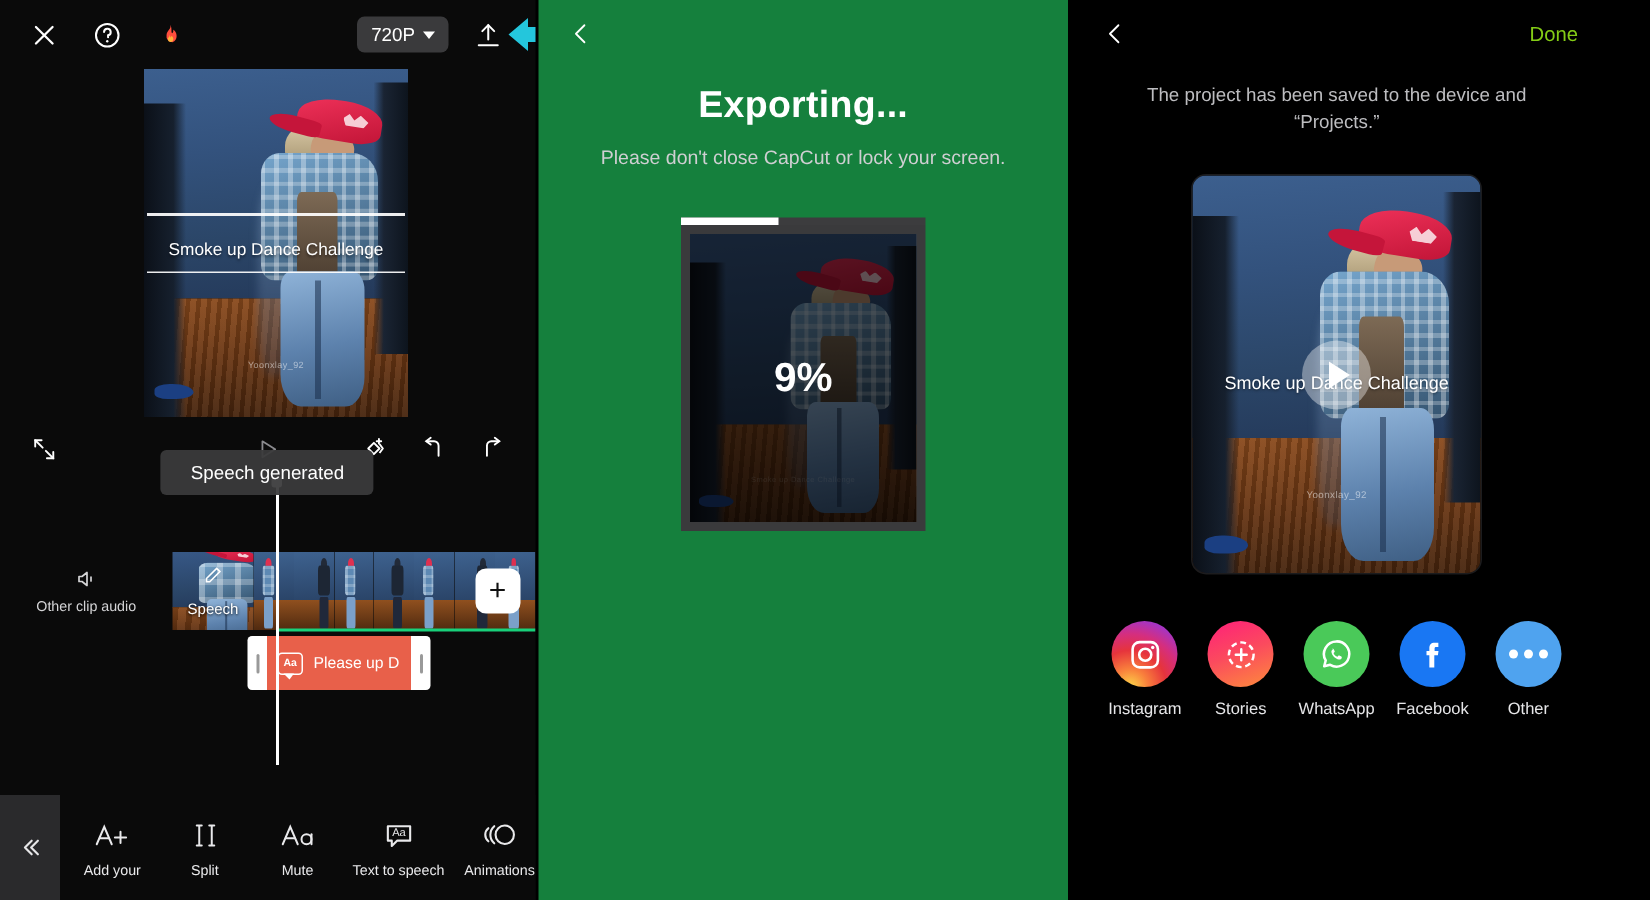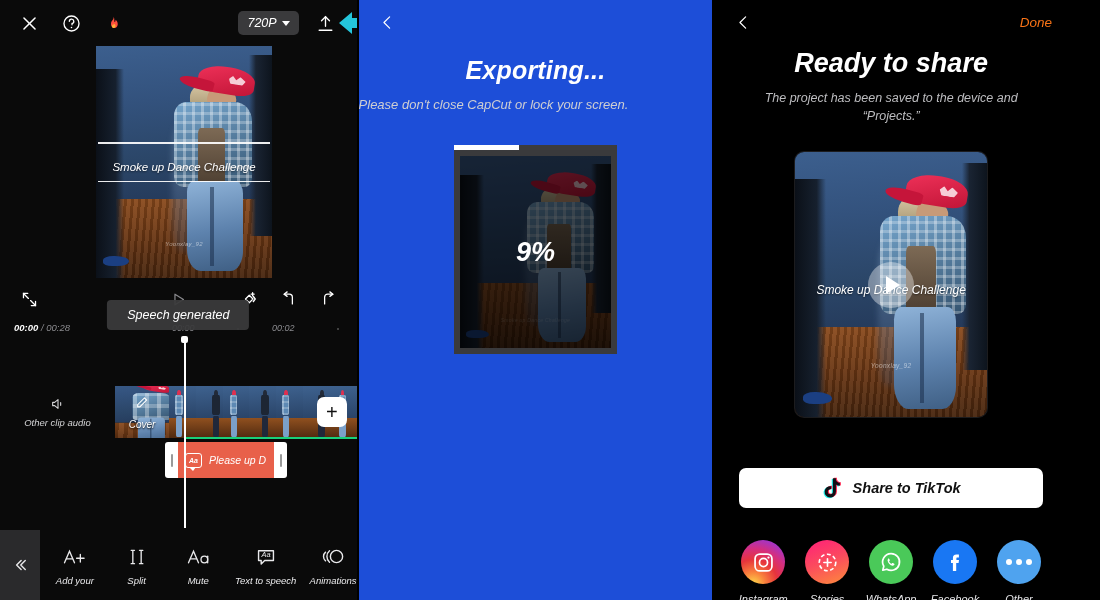--- a/index.html
+++ b/index.html
@@ -1,23 +1,23 @@
 <!DOCTYPE html>
 <html><head>
 <meta charset="utf-8">
 <style>
   * { margin:0; padding:0; box-sizing:border-box; }
   html,body { width:1100px; height:600px; background:#000; overflow:hidden; }
   body { font-family:"Liberation Sans", sans-serif; -webkit-font-smoothing:antialiased; }
 
-  .screens { display:flex; width:1068px; height:600px;font-style:italic; }
+  .screens { display:flex; width:1068px; height:600px; }
   .panel { position:relative; height:600px; background:#000; overflow:hidden; }
   .panel-editor { width:368px; background:#0a0a0a; }
   .divider { width:2px; height:600px; background:#000; }
-  .panel-export { width:365px; background:#1d4ed8; }
+  .panel-export { width:365px; background:#15803d; }
   .panel-share { width:365px; background:#000; }
 
   
   .top-bar { height:46px; display:flex; align-items:center; padding:0 14px; gap:0; }
   .tb-icon { width:30px; height:30px; display:flex; align-items:center; justify-content:center;
              color:#fff; }
   .tb-icon svg { display:block; }
   .tb-spacer { flex:1; }
   .res-chip { background:#3a3a3c; color:#fff; font-size:12.5px; border-radius:5px;
               padding:5px 9px; display:flex; align-items:center; gap:5px; font-weight:500; }
@@ -156,33 +156,33 @@
               justify-content:center;color:#e6e6e8;font-size:17px; flex:none;}
   .tools { flex:1; display:flex; align-items:center; justify-content:space-around; padding:0 4px;}
   .tool { display:flex;flex-direction:column;align-items:center;gap:6px;color:#e9e9eb;min-width:50px;}
   .tool .tl { font-size:9.5px; white-space:nowrap; }
   .tool .ti { height:24px; display:flex; align-items:center; justify-content:center; }
 
   
   .back-row { height:44px; display:flex; align-items:center; padding:0 16px; }
   .back-chev { color:#fff; width:26px;height:26px;display:flex;align-items:center;justify-content:center;}
   .exp-title { text-align:center; color:#fff; font-size:25px; font-weight:700; margin-top:12px; letter-spacing:.2px;}
-  .exp-sub { text-align:left; color:#cfcfd2; font-size:13px; margin-top:12px; }
+  .exp-sub { text-align:center; color:#cfcfd2; font-size:13px; margin-top:12px; }
   .exp-box { margin:33px auto 0; width:163px; position:relative; }
   .prog-track { width:163px; height:5px; background:#3c3c3e; }
   .prog-fill { height:5px; background:#fff; }
   .exp-frame { width:163px; height:204px; background:#3a3a3c; padding:6px; }
   .exp-vid { position:relative; width:100%; height:100%; overflow:hidden; }
   .exp-dim { position:absolute; inset:0; background:rgba(0,0,0,.62); }
   .pct { position:absolute; left:50%; top:50%; transform:translate(-50%,-50%);
          color:#fff; font-size:27px; font-weight:700; z-index:3; }
 
   
   .sh-top { height:44px; display:flex; align-items:center; justify-content:space-between; padding:0 16px;}
-  .done-btn { color:#f97316; font-size:13.5px; }
+  .done-btn { color:#84cc16; font-size:13.5px; }
   .sh-title { text-align:center; color:#fff; font-size:27px; font-weight:700; margin-top:4px; }
   .sh-sub { text-align:center; color:#bdbdc0; font-size:12.5px; margin-top:10px; line-height:1.45; padding:0 46px;}
   .sh-preview { margin:27px auto 0; width:192px; height:265px; border-radius:9px;
                 overflow:hidden; position:relative; box-shadow:0 0 0 1px #1c1c1e; }
   .play-circle { position:absolute; left:50%; top:50%; transform:translate(-50%,-50%);
                  width:46px;height:46px;border-radius:50%;background:rgba(255,255,255,.38);
                  display:flex;align-items:center;justify-content:center;z-index:4;}
   .play-tri { width:0;height:0;border-left:14px solid #fff;border-top:9px solid transparent;
               border-bottom:9px solid transparent; margin-left:4px;}
   .tiktok-btn { margin:51px auto 0; width:304px; height:40px; background:#fff; border-radius:7px;
@@ -304,30 +304,20 @@
         </div>
         <div class="pc">
           <svg width="18" height="18" viewBox="0 0 24 24" fill="none" stroke="currentColor" stroke-width="1.7" stroke-linecap="round">
               <path d="M7.5 18.5V9.5a4 4 0 0 1 4-4H18"></path>
               <path d="M14.5 2.5l4 3-4 3"></path>
             </svg>
         </div>
       </div>
     </div>
 
-    <div class="ruler">
-      <div class="tc">
-        <span>00:00</span>
-        <span class="tot">/ 00:28</span>
-      </div>
-      <div class="rk" style="left:172px">00:00</div>
-      <div class="rdot" style="left:237px"></div>
-      <div class="rk" style="left:272px">00:02</div>
-      <div class="rdot" style="left:337px"></div>
-    </div>
 
     <div class="timeline">
       <div class="track-main">
         <div class="mute-area">
           <svg width="16" height="16" viewBox="0 0 24 24" fill="none" stroke="#d4d4d6" stroke-width="1.7" stroke-linejoin="round">
               <path d="M4 9.5h3l5-4v13l-5-4H4z"></path>
               <path d="M16 10v4" stroke-linecap="round"></path>
             </svg>
           <div class="lbl">Other clip audio</div>
         </div>
@@ -341,21 +331,21 @@
                 </div>
               <div class="d-shirt"></div>
                 <div class="d-pants"></div>
             </div>
           </div>
           <div class="cpen">
             <svg width="13" height="13" viewBox="0 0 24 24" fill="none" stroke="#fff" stroke-width="2">
                 <path d="M16.5 3.5l4 4L8 20H4v-4z"></path>
               </svg>
           </div>
-          <div class="ctxt">Cover</div>
+          <div class="ctxt">Speech</div>
         </div>
         <div class="filmstrip">
           <div class="frame">
               <div class="fw"></div>
               <div class="ff"></div>
               <div class="fp" style="left:20%">
                 <div class="head"></div>
                 <div class="top"></div>
                 <div class="leg"></div>
               </div>
@@ -544,21 +534,20 @@
 
   <div class="panel panel-share">
     <div class="sh-top">
       <div class="back-chev">
         <svg width="17" height="17" viewBox="0 0 24 24" fill="none" stroke="currentColor" stroke-width="1.7" stroke-linecap="round" stroke-linejoin="round">
             <path d="M15 4l-8 8 8 8"></path>
           </svg>
       </div>
       <div class="done-btn">Done</div>
     </div>
-    <div class="sh-title">Ready to share</div>
     <div class="sh-sub">The project has been saved to the device and “Projects.”</div>
 
     <div class="sh-preview">
       <div class="vid">
         <div class="wall"></div>
           <div class="floor"></div>
         <div class="dkL"></div>
           <div class="dkR"></div>
           <div class="shoe"></div>
         <div class="dancer">
@@ -573,28 +562,20 @@
             <div class="d-pants"></div>
         </div>
       </div>
       <div class="ovl-text" style="font-size:12px">Smoke up Dance Challenge</div>
       <div class="watermark" style="font-size:6.5px;top:79%">Yoonxlay_92</div>
       <div class="play-circle">
           <div class="play-tri"></div>
         </div>
     </div>
 
-    <div class="tiktok-btn">
-      <svg width="20" height="22" viewBox="0 0 24 28">
-        <path d="M17 1.5h-3.9v17.2a3.2 3.2 0 1 1-3.2-3.2c.35 0 .68.06 1 .16v-3.9a7.2 7.2 0 1 0 6.1 7.1V9.6A8.2 8.2 0 0 0 22 11.2V7.3A4.9 4.9 0 0 1 17 1.5z" fill="#25f4ee" transform="translate(-1.4,0.9)"></path>
-        <path d="M17 1.5h-3.9v17.2a3.2 3.2 0 1 1-3.2-3.2c.35 0 .68.06 1 .16v-3.9a7.2 7.2 0 1 0 6.1 7.1V9.6A8.2 8.2 0 0 0 22 11.2V7.3A4.9 4.9 0 0 1 17 1.5z" fill="#fe2c55" transform="translate(1.3,-0.5)"></path>
-        <path d="M17 1.5h-3.9v17.2a3.2 3.2 0 1 1-3.2-3.2c.35 0 .68.06 1 .16v-3.9a7.2 7.2 0 1 0 6.1 7.1V9.6A8.2 8.2 0 0 0 22 11.2V7.3A4.9 4.9 0 0 1 17 1.5z" fill="#101015"></path>
-      </svg>
-      <span>Share to TikTok</span>
-    </div>
 
     <div class="socials">
       <div class="soc">
         <div class="circ ig">
           <svg width="23" height="23" viewBox="0 0 24 24" fill="none" stroke="#fff" stroke-width="1.8">
               <rect x="3.2" y="3.2" width="17.6" height="17.6" rx="5"></rect>
               <circle cx="12" cy="12" r="4.2"></circle>
               <circle cx="17.2" cy="6.9" r="1.2" fill="#fff" stroke="none"></circle>
             </svg>
         </div>

